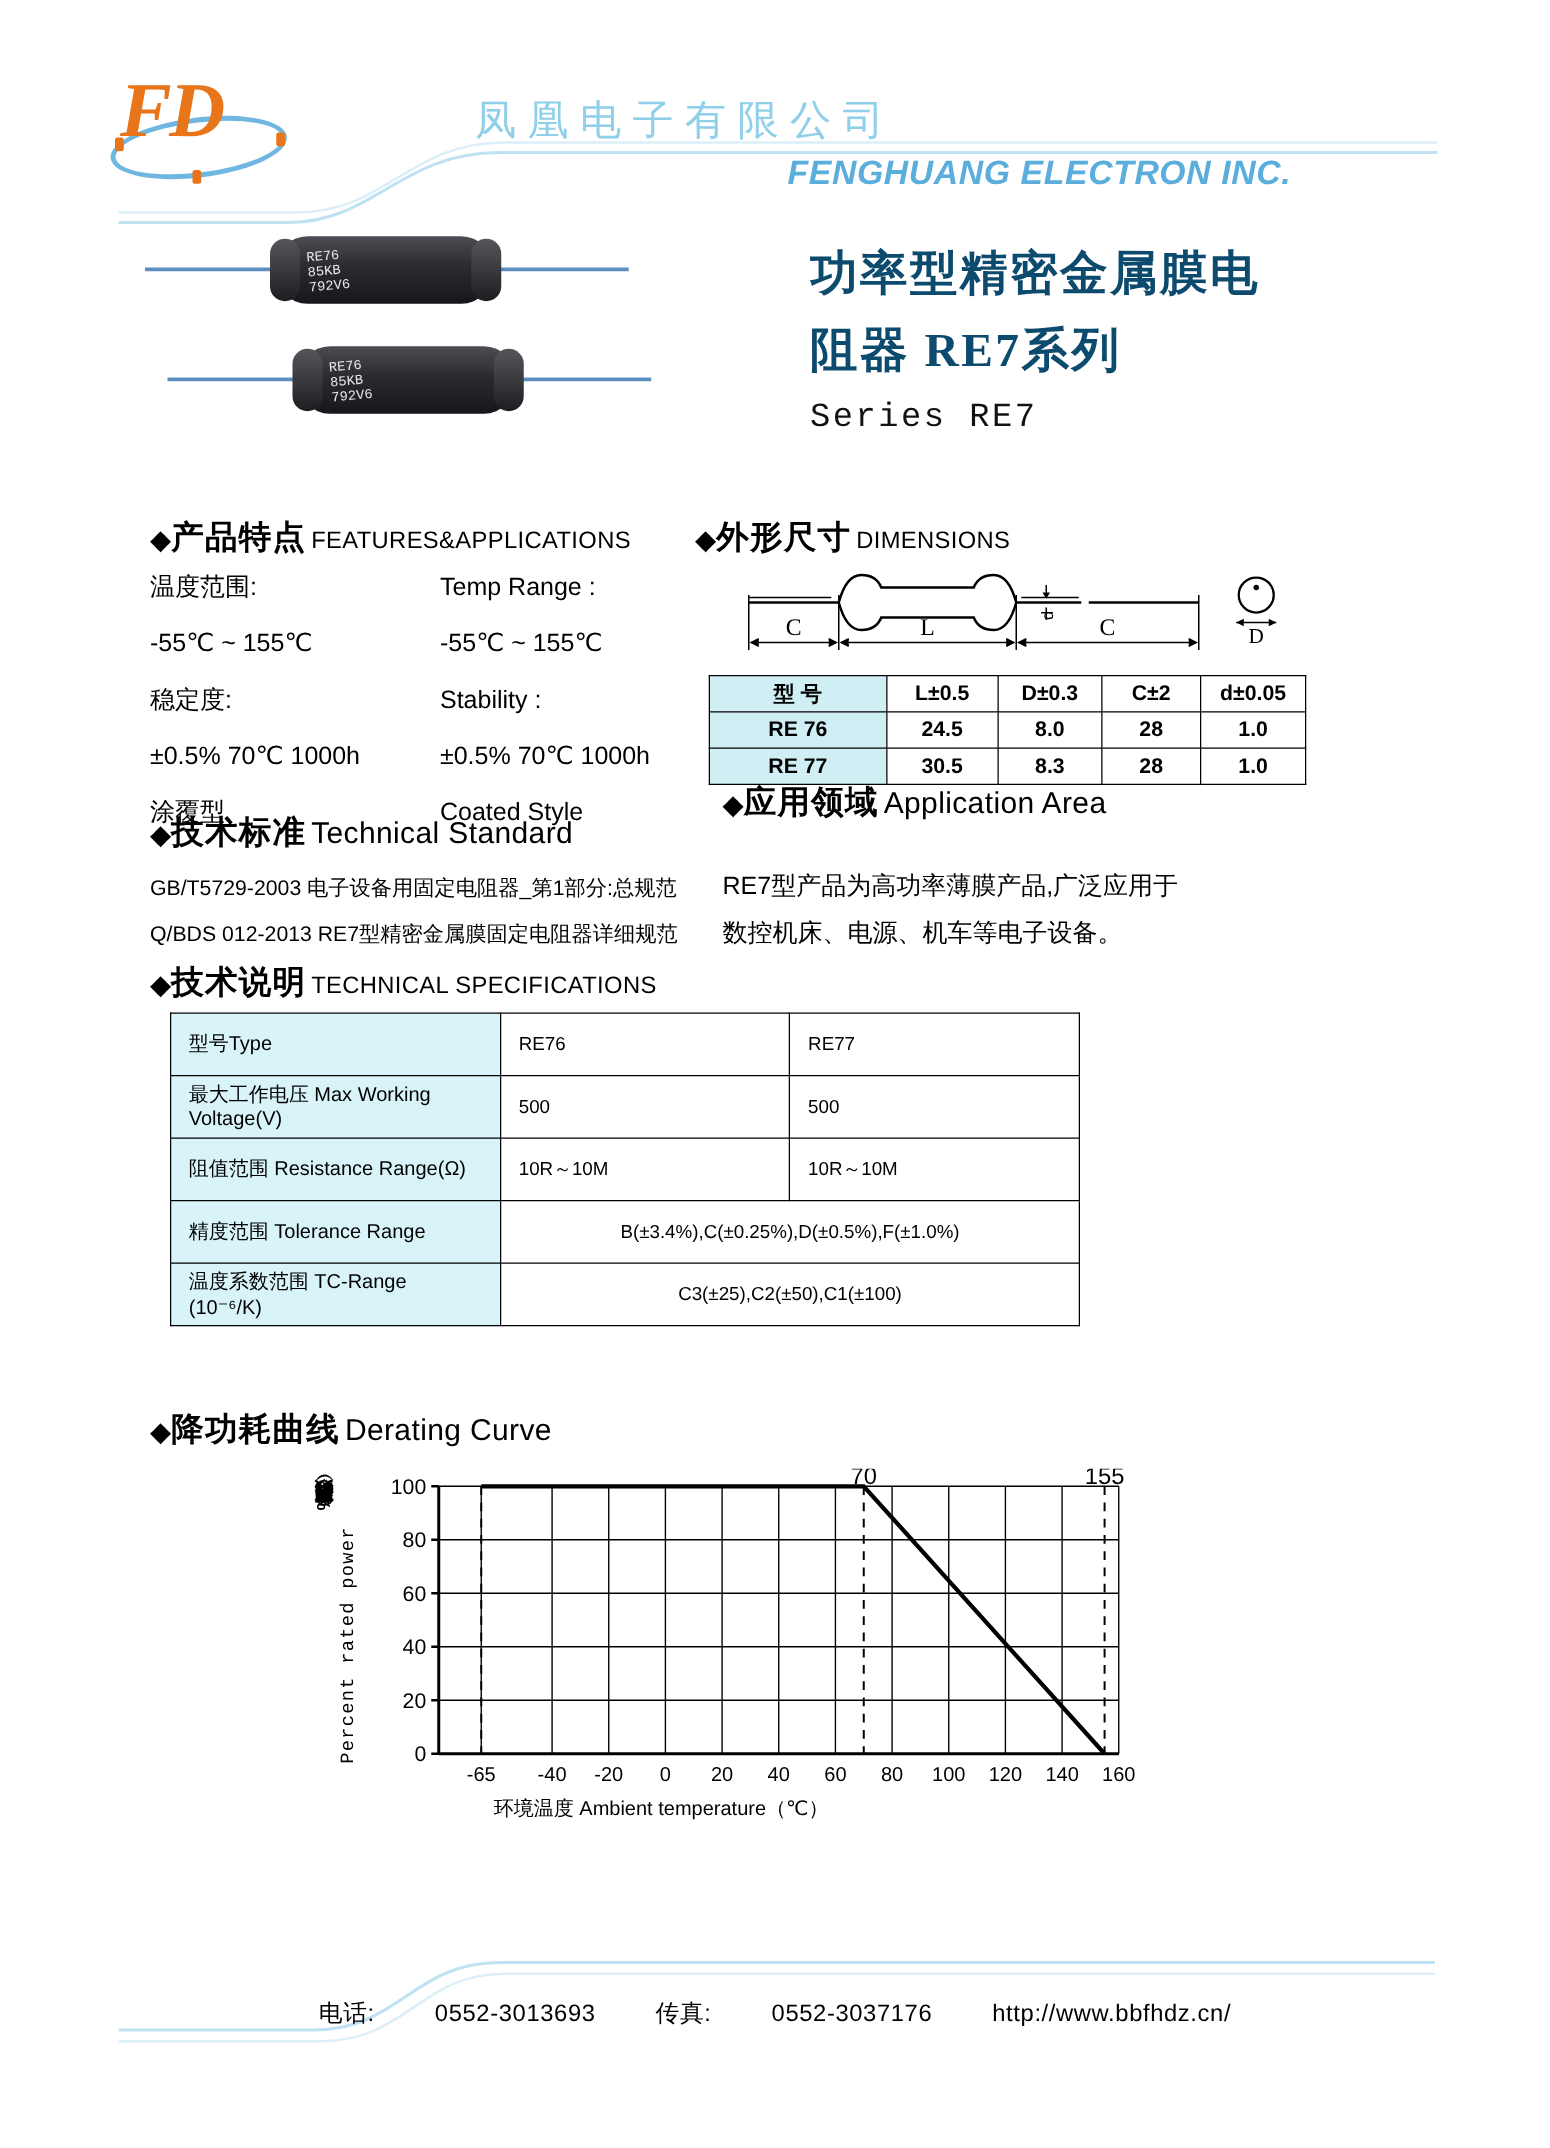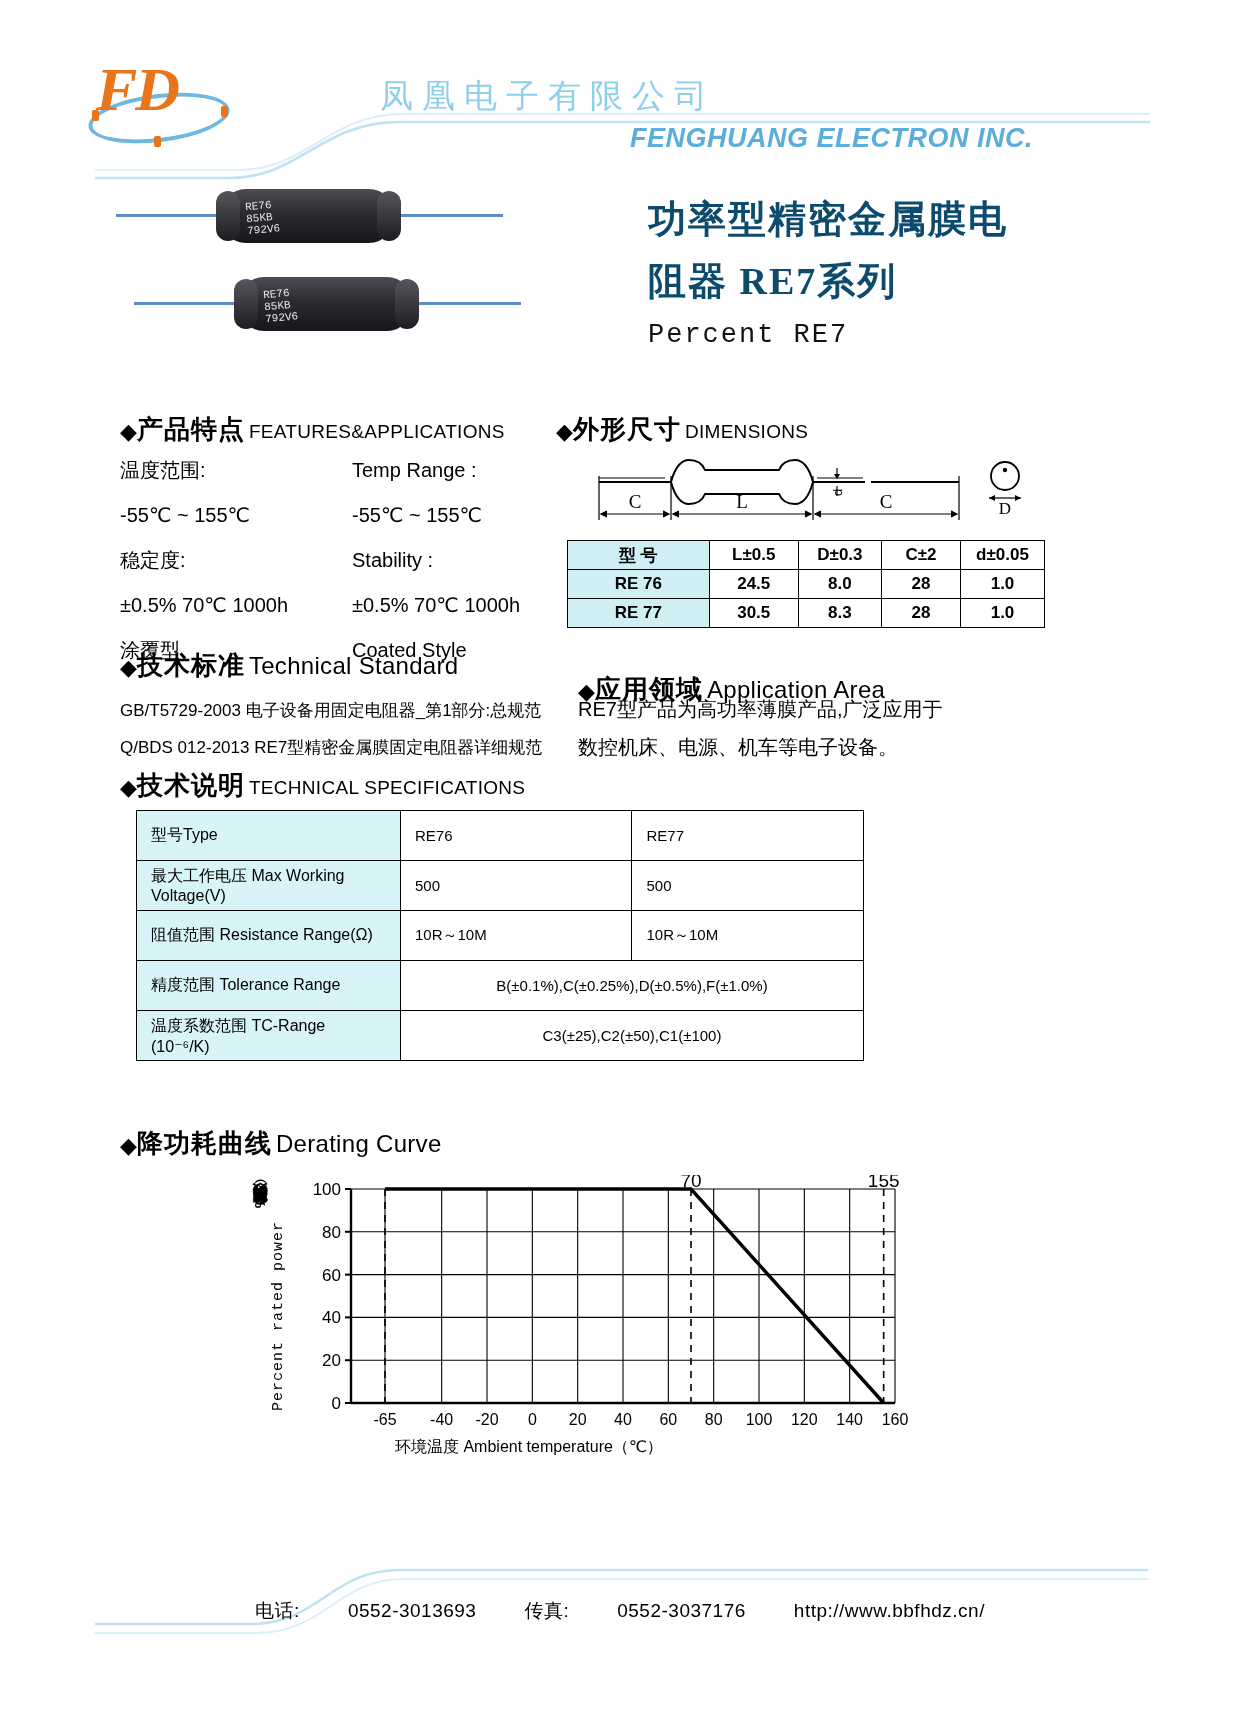--- a/index.html
+++ b/index.html
@@ -168,21 +168,21 @@
     </div>
 
     <div class="cn-company">凤凰电子有限公司</div>
     <div class="en-company">FENGHUANG  ELECTRON INC.</div>
   </div>
 
   <div class="title-cn">
     <div>功率型精密金属膜电</div>
     <div>阻器 RE7系列</div>
   </div>
-  <div class="title-en">Percent RE7</div>
+  <div class="title-en">Series RE7</div>
 
   <div class="photos">
     <div class="res" style="left:0px;top:0px;">
       <div class="lead l"></div>
       <div class="lead r"></div>
       <div class="body">
         <div class="cap cl"></div>
         <div class="cap cr"></div>
         <div class="mark">
           <div>RE76</div>
@@ -305,21 +305,21 @@
     </table>
 
   <div class="sec-head" style="left:120px;top:648px;">
     <span class="dia">◆</span><span class="cn sans">技术标准</span><span class="en big">Technical Standard</span>
   </div>
   <div class="std" style="top:692px;">
     <div class="line">GB/T5729-2003 电子设备用固定电阻器_第1部分:总规范</div>
     <div class="line">Q/BDS 012-2013 RE7型精密金属膜固定电阻器详细规范</div>
   </div>
 
-  <div class="sec-head" style="left:578px;top:672px;">
+  <div class="sec-head" style="left:578px;top:624px;">
     <span class="dia">◆</span><span class="cn sans">应用领域</span><span class="en big">Application Area</span>
   </div>
   <div class="app" style="top:690px;">
     <div class="line">RE7型产品为高功率薄膜产品,广泛应用于</div>
     <div class="line">数控机床、电源、机车等电子设备。</div>
   </div>
 
   <div class="sec-head" style="left:120px;top:768px;">
     <span class="dia">◆</span><span class="cn sans">技术说明</span><span class="en">TECHNICAL SPECIFICATIONS</span>
   </div>
@@ -336,21 +336,21 @@
       <td class="val v1">500</td>
       <td class="val v2">500</td>
     </tr>
     <tr>
       <td class="lbl">阻值范围 Resistance Range(Ω)</td>
       <td class="val v1">10R～10M</td>
       <td class="val v2">10R～10M</td>
     </tr>
     <tr>
       <td class="lbl">精度范围 Tolerance Range</td>
-      <td class="val span" colspan="2">B(±0.1%),C(±0.25%),D(±0.5%),F(±1.0%)</td>
+      <td class="val span" colspan="2">B(±3.4%),C(±0.25%),D(±0.5%),F(±1.0%)</td>
     </tr>
     <tr>
       <td class="lbl">温度系数范围 TC-Range (10⁻⁶/K)</td>
       <td class="val span" colspan="2">C3(±25),C2(±50),C1(±100)</td>
     </tr>
   </tbody>
     </table>
 
   <div class="sec-head" style="left:120px;top:1126px;">
     <span class="dia">◆</span><span class="cn sans">降功耗曲线</span><span class="en big">Derating Curve</span>

